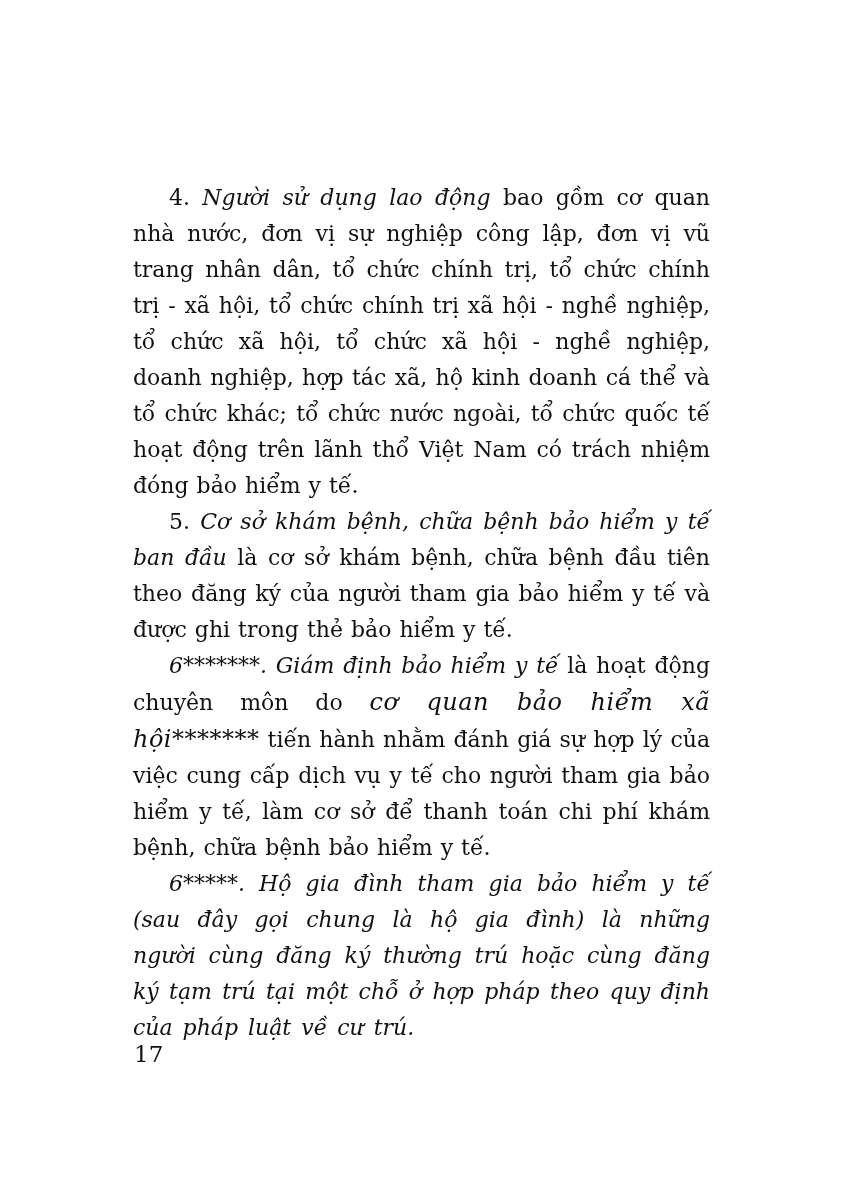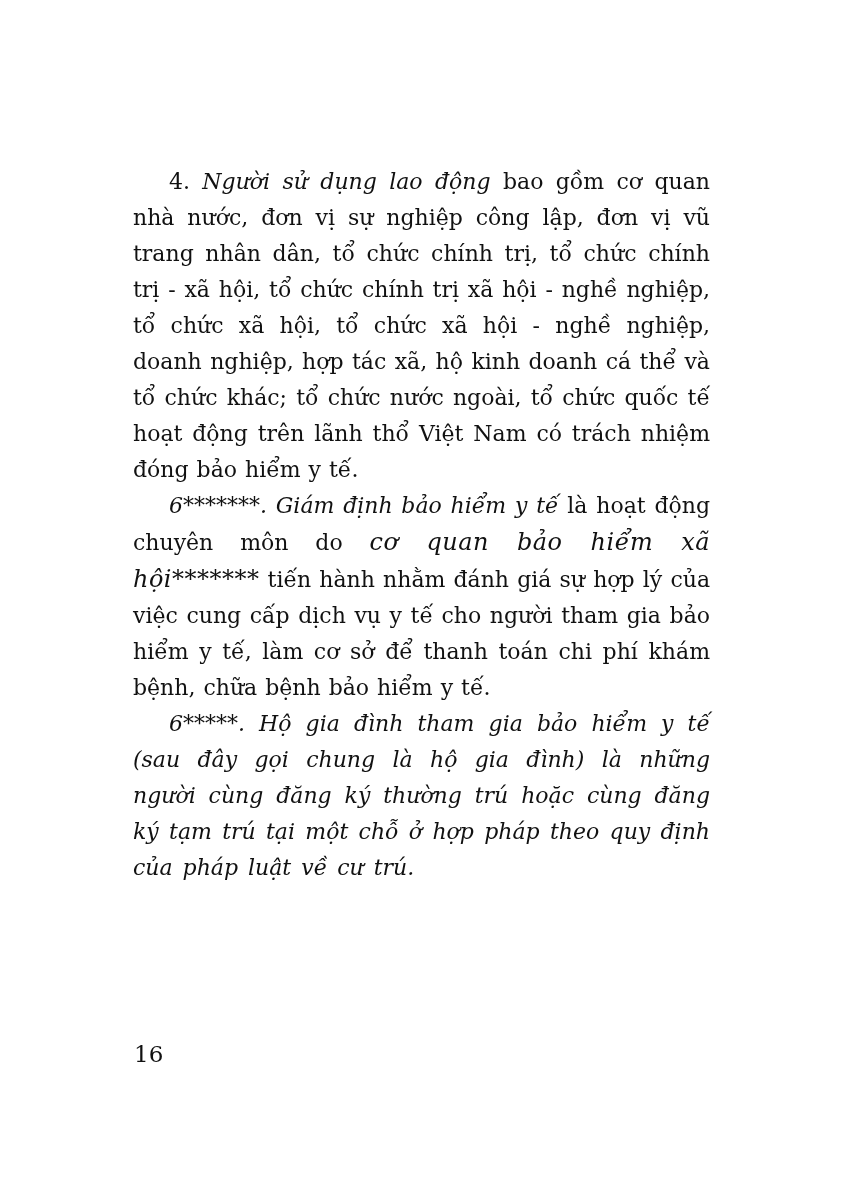--- a/index.html
+++ b/index.html
@@ -13,21 +13,21 @@
     height: 1190px;
     background: #ffffff;
     color: #111111;
     font-family: "DejaVu Serif", "Liberation Serif", serif;
     box-sizing: border-box;
     overflow: hidden;
   }
   .text-block {
     position: absolute;
     left: 133px;
-    top: 164px;
+    top: 180px;
     width: 577px;
   }
   .para {
     margin: 0;
     font-size: 22px;
     line-height: 36px;
     text-align: justify;
     text-indent: 36px;
     word-spacing: 1px;
   }
@@ -55,21 +55,22 @@
   }
 </style>
 </head>
 <body>
 
 <div class="page">
   <div class="text-block">
 
     <p class="para"><span class="run-normal">4. </span><span class="run-italic">Người sử dụng lao động</span><span class="run-normal"> bao gồm cơ quan nhà nước, đơn vị sự nghiệp công lập, đơn vị vũ trang nhân dân, tổ chức chính trị, tổ chức chính trị - xã hội, tổ chức chính trị xã hội - nghề nghiệp, tổ chức xã hội, tổ chức xã hội - nghề nghiệp, doanh nghiệp, hợp tác xã, hộ kinh doanh cá thể và tổ chức khác; tổ chức nước ngoài, tổ chức quốc tế hoạt động trên lãnh thổ Việt Nam có trách nhiệm đóng bảo hiểm y tế.</span></p>
 
+    <p class="para"><span class="run-normal">5. </span><span class="run-italic">Cơ sở khám bệnh, chữa bệnh bảo hiểm y tế ban đầu</span><span class="run-normal"> là cơ sở khám bệnh, chữa bệnh đầu tiên theo đăng ký của người tham gia bảo hiểm y tế và được ghi trong thẻ bảo hiểm y tế.</span></p>
 
     <p class="para"><span class="run-italic">6*******. Giám định bảo hiểm y tế</span><span class="run-normal"> là hoạt động chuyên môn do </span><span class="run-italic-large">cơ quan bảo hiểm xã hội*******</span><span class="run-normal"> tiến hành nhằm đánh giá sự hợp lý của việc cung cấp dịch vụ y tế cho người tham gia bảo hiểm y tế, làm cơ sở để thanh toán chi phí khám bệnh, chữa bệnh bảo hiểm y tế.</span></p>
 
     <p class="para para-italic-wide"><span class="run-italic">6*****. Hộ gia đình tham gia bảo hiểm y tế (sau đây gọi chung là hộ gia đình) là những người cùng đăng ký thường trú hoặc cùng đăng ký tạm trú tại một chỗ ở hợp pháp theo quy định của pháp luật về cư trú.</span></p>
 
   </div>
 
-  <div class="page-number">16</div>
+  <div class="page-number">17</div>
 </div>
 
 </body></html>

